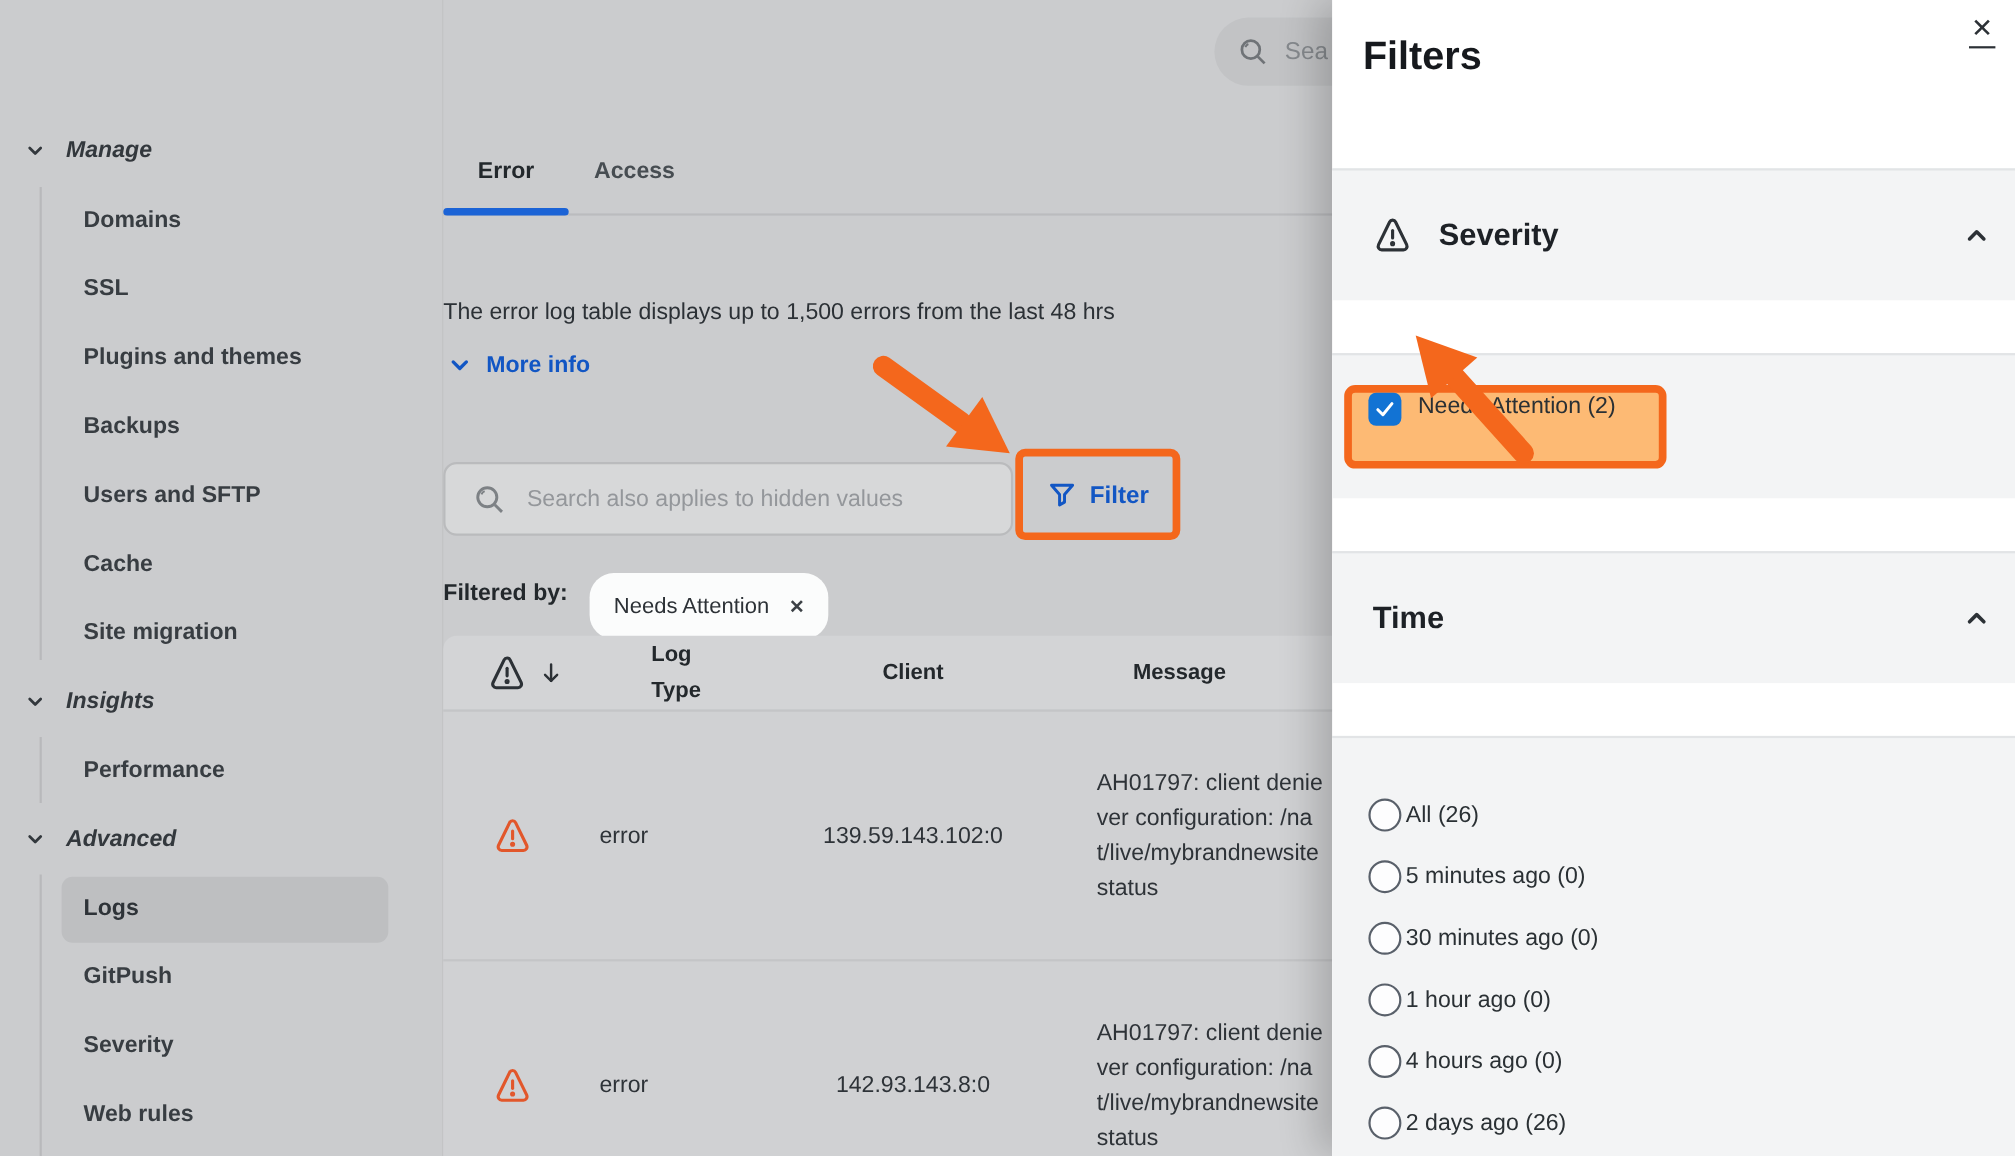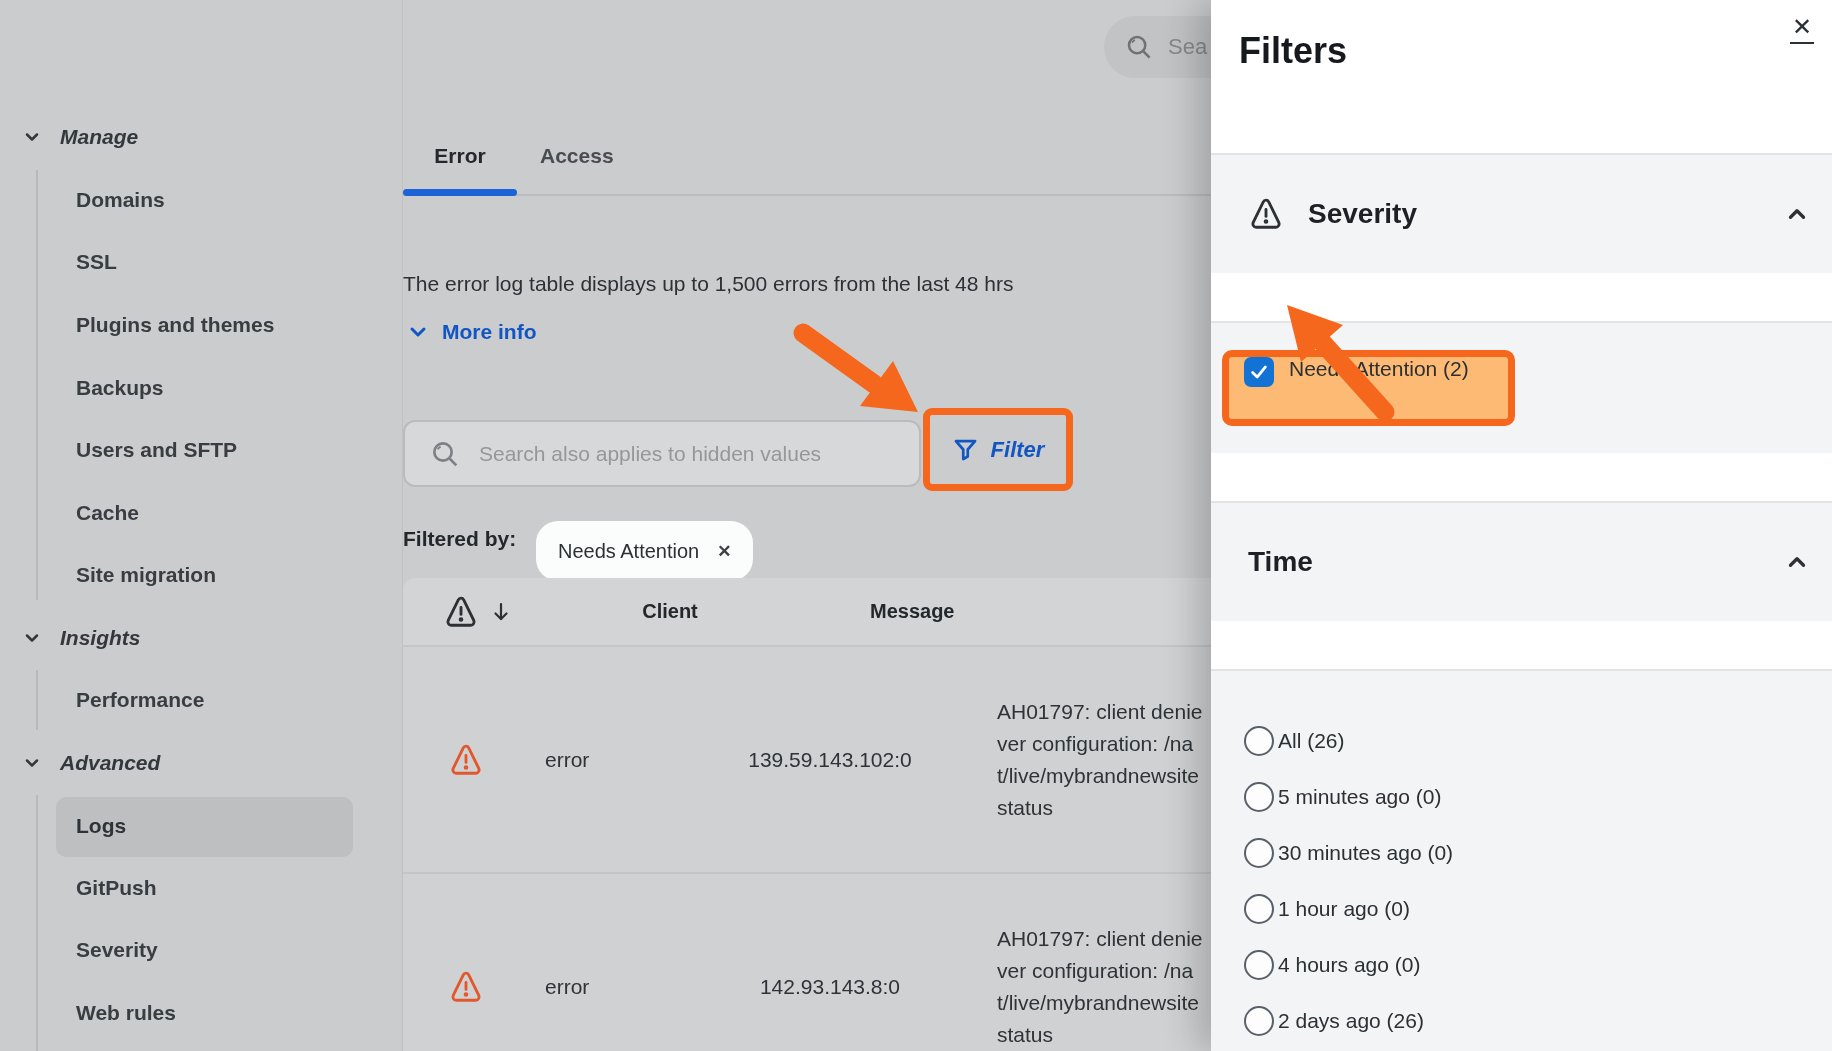--- a/index.html
+++ b/index.html
@@ -28,21 +28,21 @@
   .info-line { position:absolute; left:403px; top:272px; font-size:21px; color:#2c3136; }
   .more-info { position:absolute; left:406px; top:320px; display:flex; align-items:center; gap:12px;
     color:#1256c4; font-size:21px; font-weight:700; }
 
   
   .search-box { position:absolute; left:403px; top:420px; width:518px; height:67px; background:#d7d8d9;
     border:2px solid #babbbd; border-radius:12px; display:flex; align-items:center; padding-left:24px; gap:18px; }
   .search-box .ph { color:#94979b; font-size:21px; }
   .filter-hl { position:absolute; left:923px; top:408px; width:150px; height:83px;
     border:7px solid #f4671c; border-radius:9px; display:flex; align-items:center; justify-content:center; gap:12px; }
-  .filter-hl .lbl { color:#1256c4; font-size:22px; font-weight:700;font-style:italic; }
+  .filter-hl .lbl { color:#1256c4; font-size:22px; font-weight:700; }
 
   .filtered-by { position:absolute; left:403px; top:527px; font-size:21px; font-weight:700; color:#23282c; }
   .chip { position:absolute; left:536px; top:521px; height:60px; background:#fbfcfc; border-radius:22px;
     display:flex; align-items:center; padding:0 22px; gap:18px; }
   .chip .txt { font-size:20px; color:#2c3136; }
   .chip .x { font-size:17px; font-weight:700; color:#3c4146; }
 
   
   .logtable { position:absolute; left:403px; top:578px; width:1429px; }
   .t-head { height:67px; background:#d3d4d6; border-radius:12px 12px 0 0; display:flex; color:#23282c; }
@@ -204,20 +204,23 @@
         <svg width="36" height="36" viewBox="0 0 24 24" fill="none" stroke="#2c3136" stroke-width="1.9" stroke-linejoin="round">
             <path d="M10.2 3.9 L3.5 17.6 C2.8 19.1 3.8 20.8 5.4 20.8 H18.6 C20.2 20.8 21.2 19.1 20.5 17.6 L13.8 3.9 C13.1 2.4 10.9 2.4 10.2 3.9 Z"></path>
             <line x1="12" y1="9" x2="12" y2="13.6" stroke-linecap="round"></line>
             <circle cx="12" cy="17" r="0.6" fill="#2c3136"></circle>
           </svg>
         <svg width="24" height="24" viewBox="0 0 24 24" fill="none" stroke="#2c3136" stroke-width="2.2" stroke-linecap="round" stroke-linejoin="round">
             <line x1="12" y1="4" x2="12" y2="19"></line>
             <polyline points="6.5,13.5 12,19 17.5,13.5"></polyline>
           </svg>
       </div>
+      <div class="c2">
+          <span><span>Log</span><br><span>Type</span></span>
+        </div>
       <div class="c3">
           <span>Client</span>
         </div>
       <div class="c4">
           <span>Message</span>
         </div>
     </div>
 
     <div class="t-row">
       <div class="c1">

